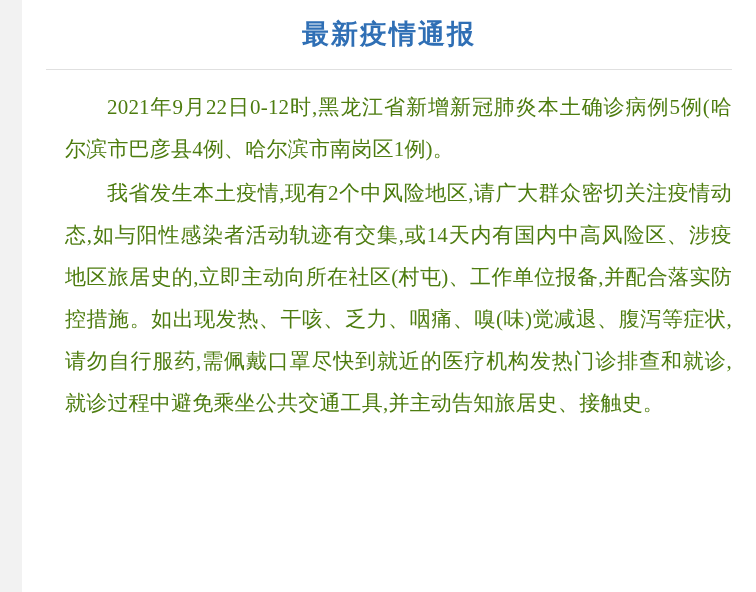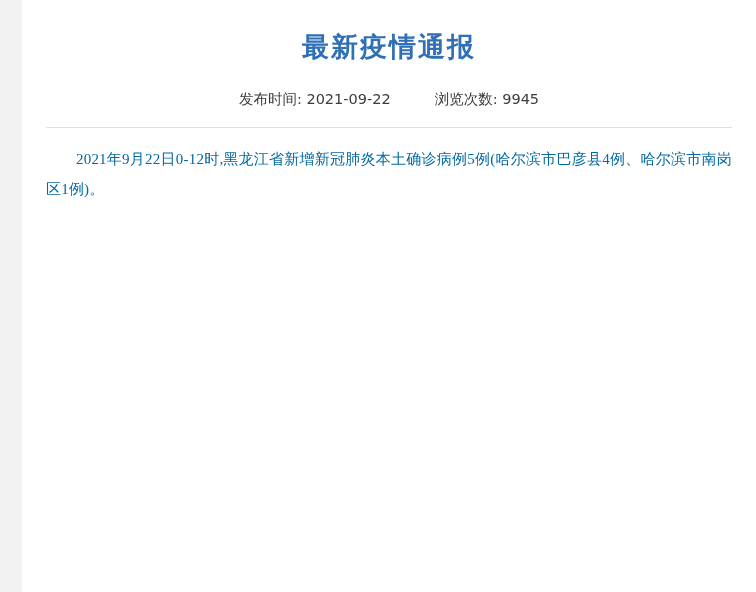--- a/index.html
+++ b/index.html
@@ -37,21 +37,21 @@
     padding: 0 24px 0 24px;
     box-sizing: border-box;
   }
   .article-title {
     text-align: center;
     color: #2f6fb5;
     font-family: "DejaVu Sans", "Liberation Sans", sans-serif;
     font-weight: bold;
     font-size: 27px;
     letter-spacing: 2px;
-    margin-top: 29px;
+    margin-top: 16px;
     margin-bottom: 0;
     line-height: 1.3;
   }
   .meta-row {
     display: flex;
     justify-content: center;
     align-items: center;
     gap: 44px;
     margin-top: 26px;
     color: #3b3b3b;
@@ -62,53 +62,45 @@
     white-space: nowrap;
   }
   .divider {
     margin-top: 18px;
     height: 1px;
     background: #e0e0e0;
     width: 100%;
   }
   .body-text {
     margin-top: 16px;
-    color: #0369a1;
-    font-size: 15px;
+    color: #4d7c0f;
+    font-size: 21px;
     line-height: 2.0;
     text-align: justify;
     letter-spacing: 0.2px;
+    margin-left: 19px;
   }
   .body-text p {
     margin: 0 0 2px 0;
     text-indent: 2em;
   }
 </style>
 </head>
 <body>
 
 <div class="page">
 
   <div class="left-rail"></div>
 
   <div class="content">
 
     <h1 class="article-title">最新疫情通报</h1>
 
-    <div class="meta-row">
-      <span class="meta-item">
-        <span>发布时间:</span>
-        <span>2021-09-22</span>
-      </span>
-      <span class="meta-item">
-        <span>浏览次数:</span>
-        <span>9945</span>
-      </span>
-    </div>
 
     <div class="divider"></div>
 
     <div class="body-text">
       <p>2021年9月22日0-12时,黑龙江省新增新冠肺炎本土确诊病例5例(哈尔滨市巴彦县4例、哈尔滨市南岗区1例)。</p>
+      <p>我省发生本土疫情,现有2个中风险地区,请广大群众密切关注疫情动态,如与阳性感染者活动轨迹有交集,或14天内有国内中高风险区、涉疫地区旅居史的,立即主动向所在社区(村屯)、工作单位报备,并配合落实防控措施。如出现发热、干咳、乏力、咽痛、嗅(味)觉减退、腹泻等症状,请勿自行服药,需佩戴口罩尽快到就近的医疗机构发热门诊排查和就诊,就诊过程中避免乘坐公共交通工具,并主动告知旅居史、接触史。</p>
     </div>
 
   </div>
 </div>
 
 </body></html>

